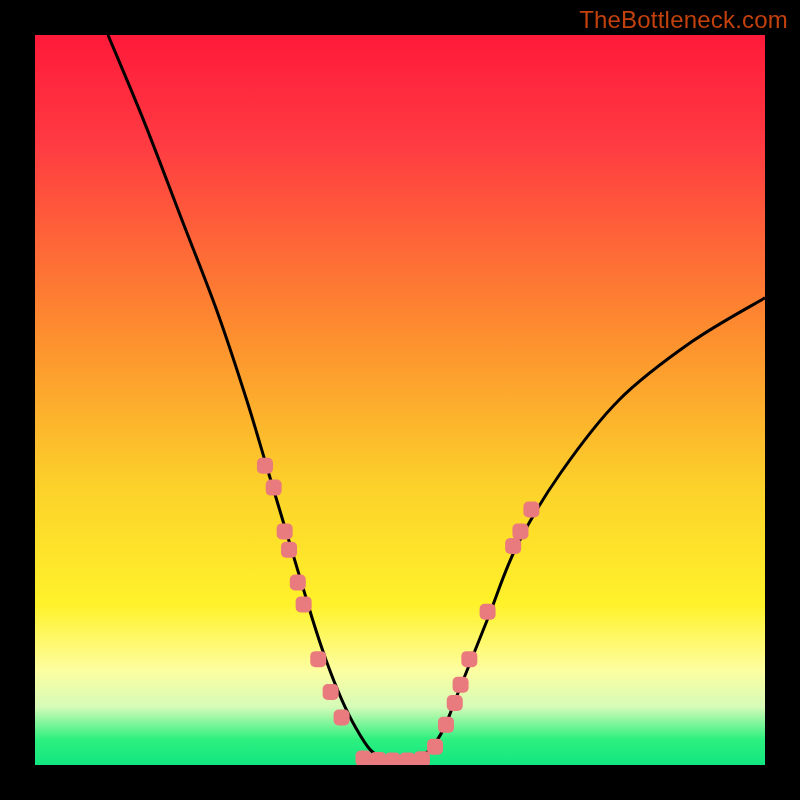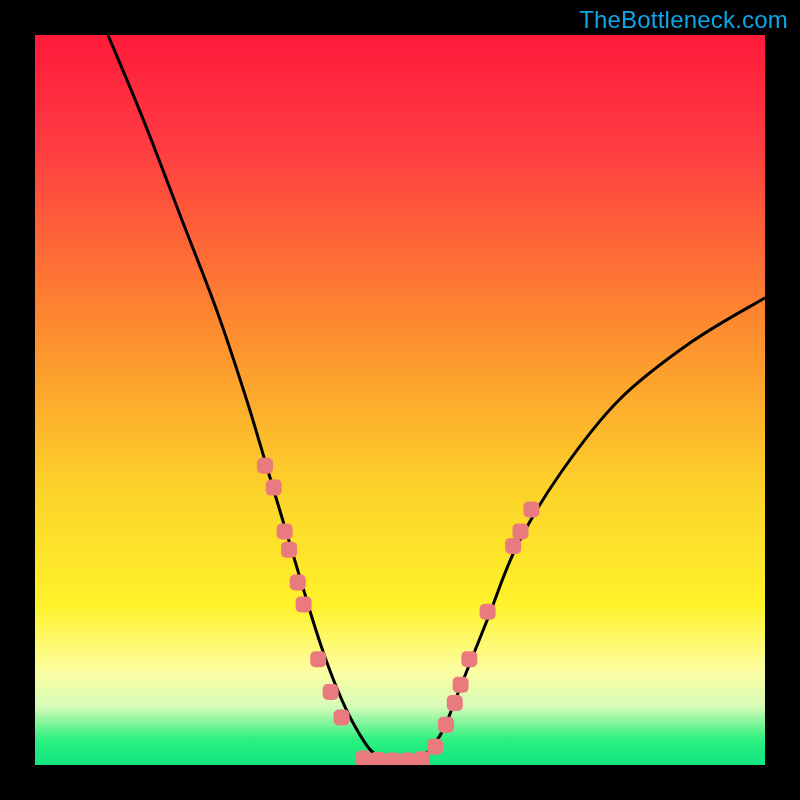--- a/index.html
+++ b/index.html
@@ -7,21 +7,21 @@
   .frame {
     position: relative;
     width: 800px;
     height: 800px;
     background: #000;
   }
   .watermark {
     position: absolute;
     top: 6px;
     right: 12px;
-    color: #0ea5e9;
+    color: #c2410c;
     font-family: Arial, Helvetica, sans-serif;
     font-size: 24px;
     font-weight: 500;
     letter-spacing: 0.2px;
     z-index: 10;
   }
   .plot {
     position: absolute;
     left: 35px;
     top: 35px;

